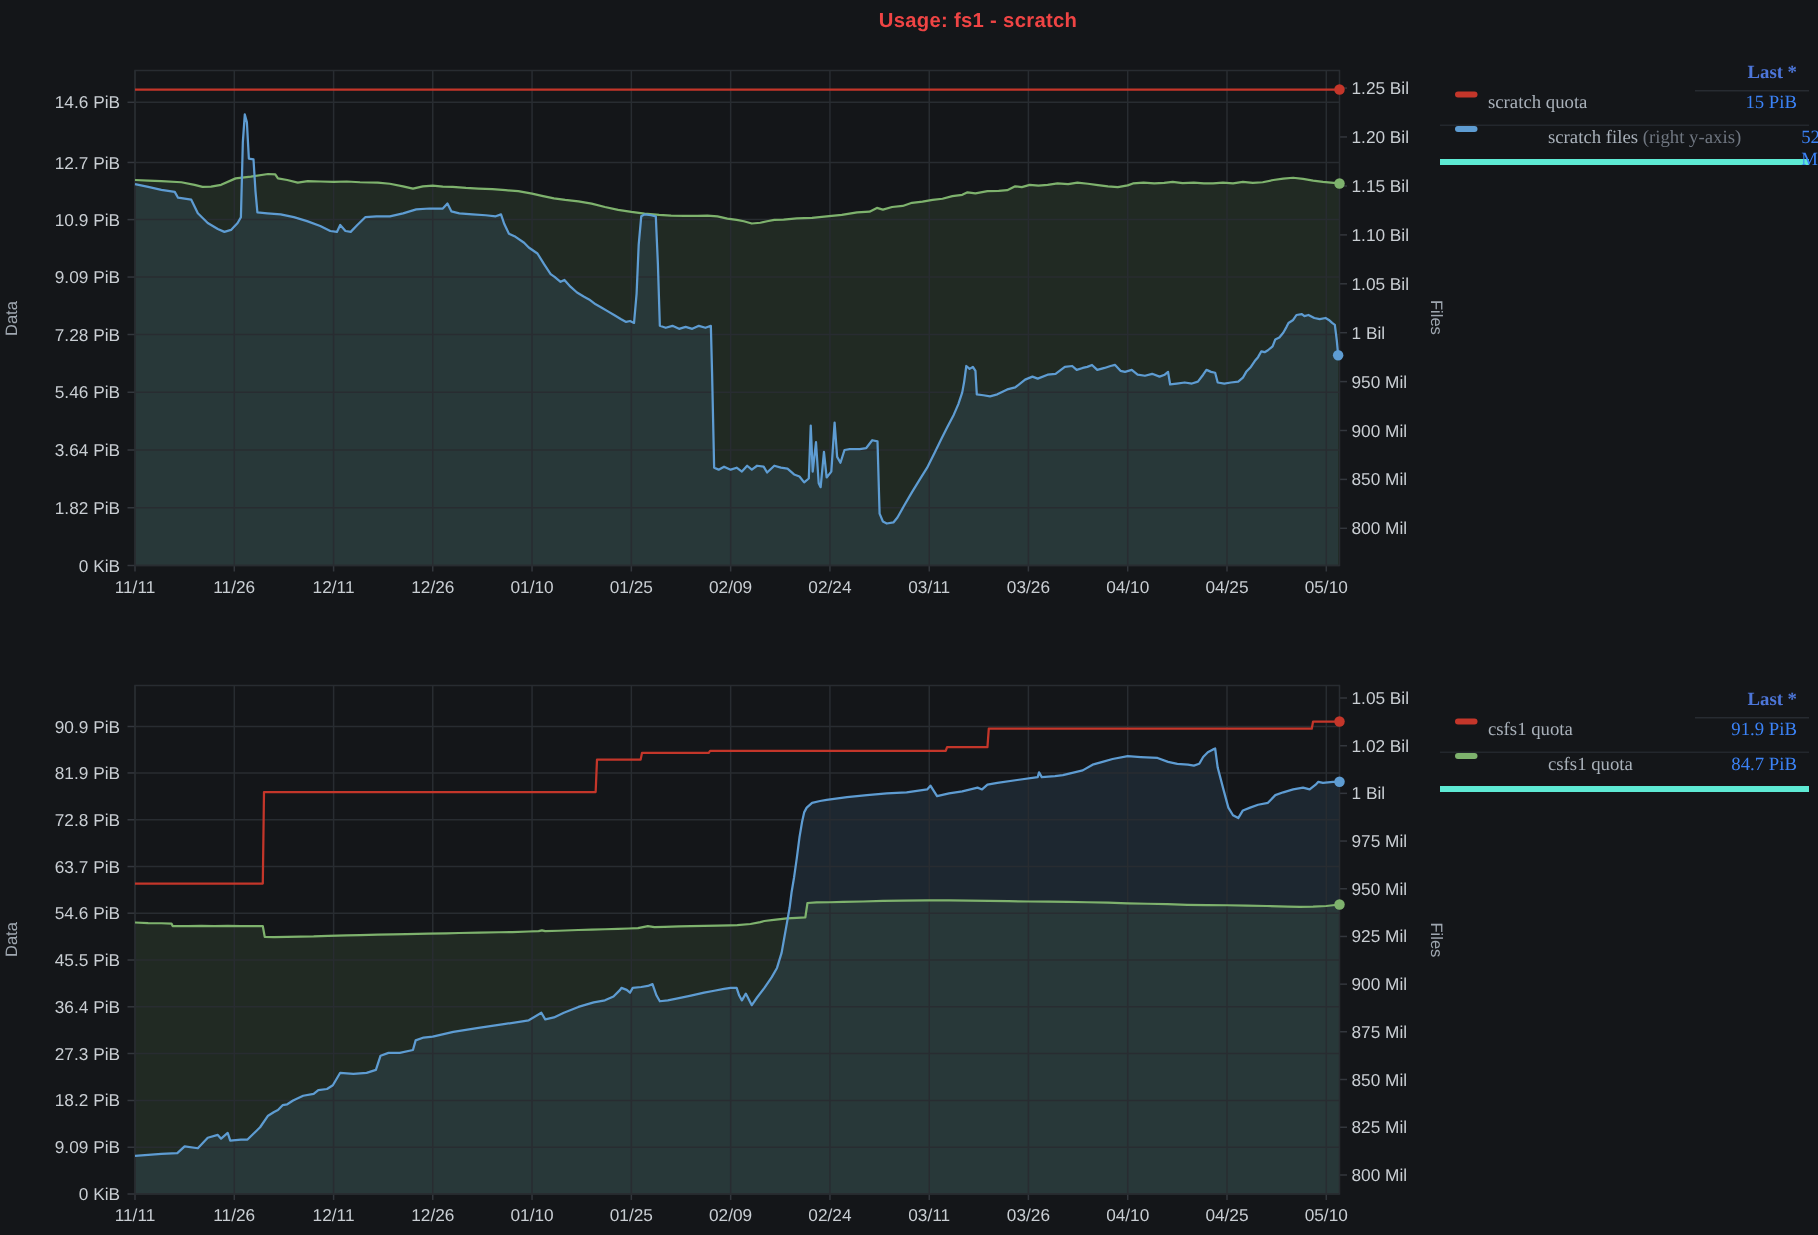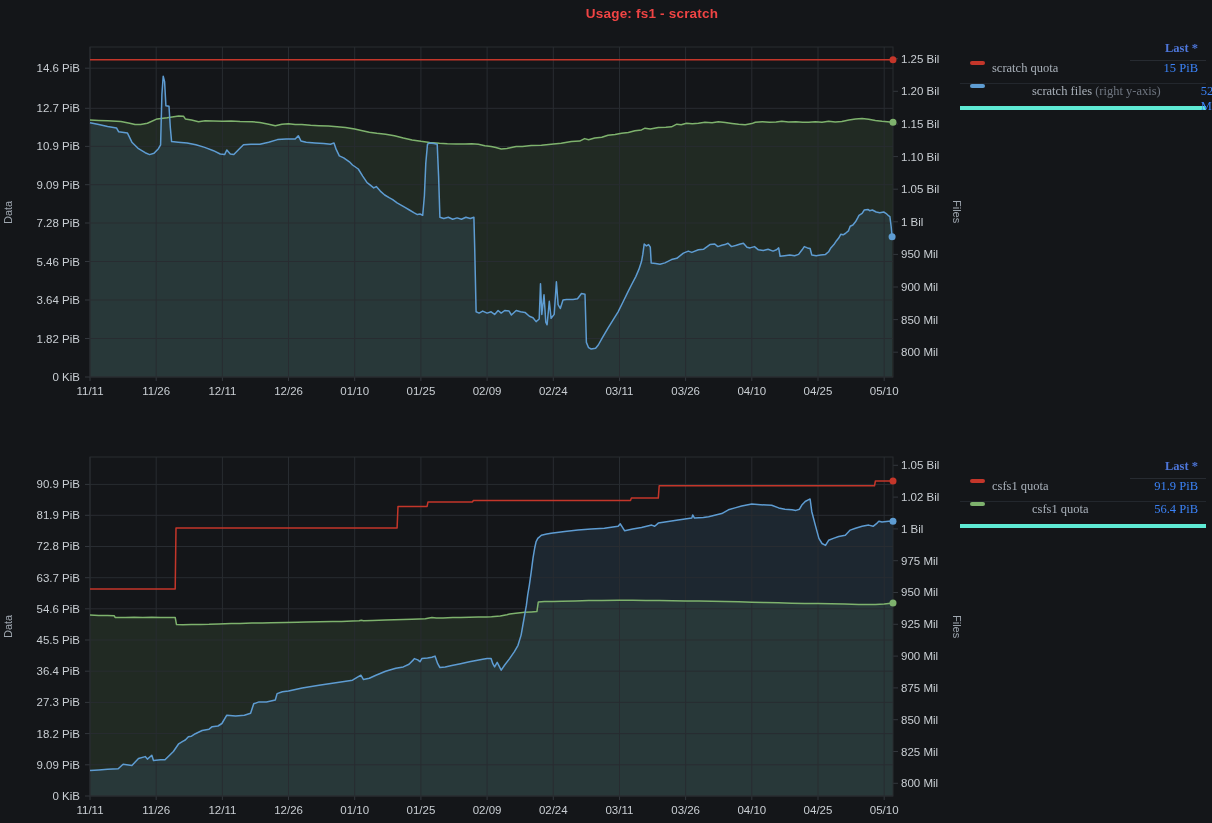--- a/index.html
+++ b/index.html
@@ -271,19 +271,19 @@
       </div>
       <div class="legend-rows" id="legend-rows-1">
           <div class="legend-row">
             <span class="swatch" style="background: rgb(196, 54, 42);"></span>
             <span class="l-label">csfs1 quota</span>
             <span class="l-value">91.9 PiB</span>
           </div>
           <div class="legend-row">
             <span class="swatch" style="background: rgb(126, 178, 109);"></span>
             <span class="l-label">csfs1 quota</span>
-            <span class="l-value">56.4 PiB</span>
+            <span class="l-value">84.7 PiB</span>
           </div>
         </div>
     </div>
   </section>
 
 </div>
 
 </body></html>

